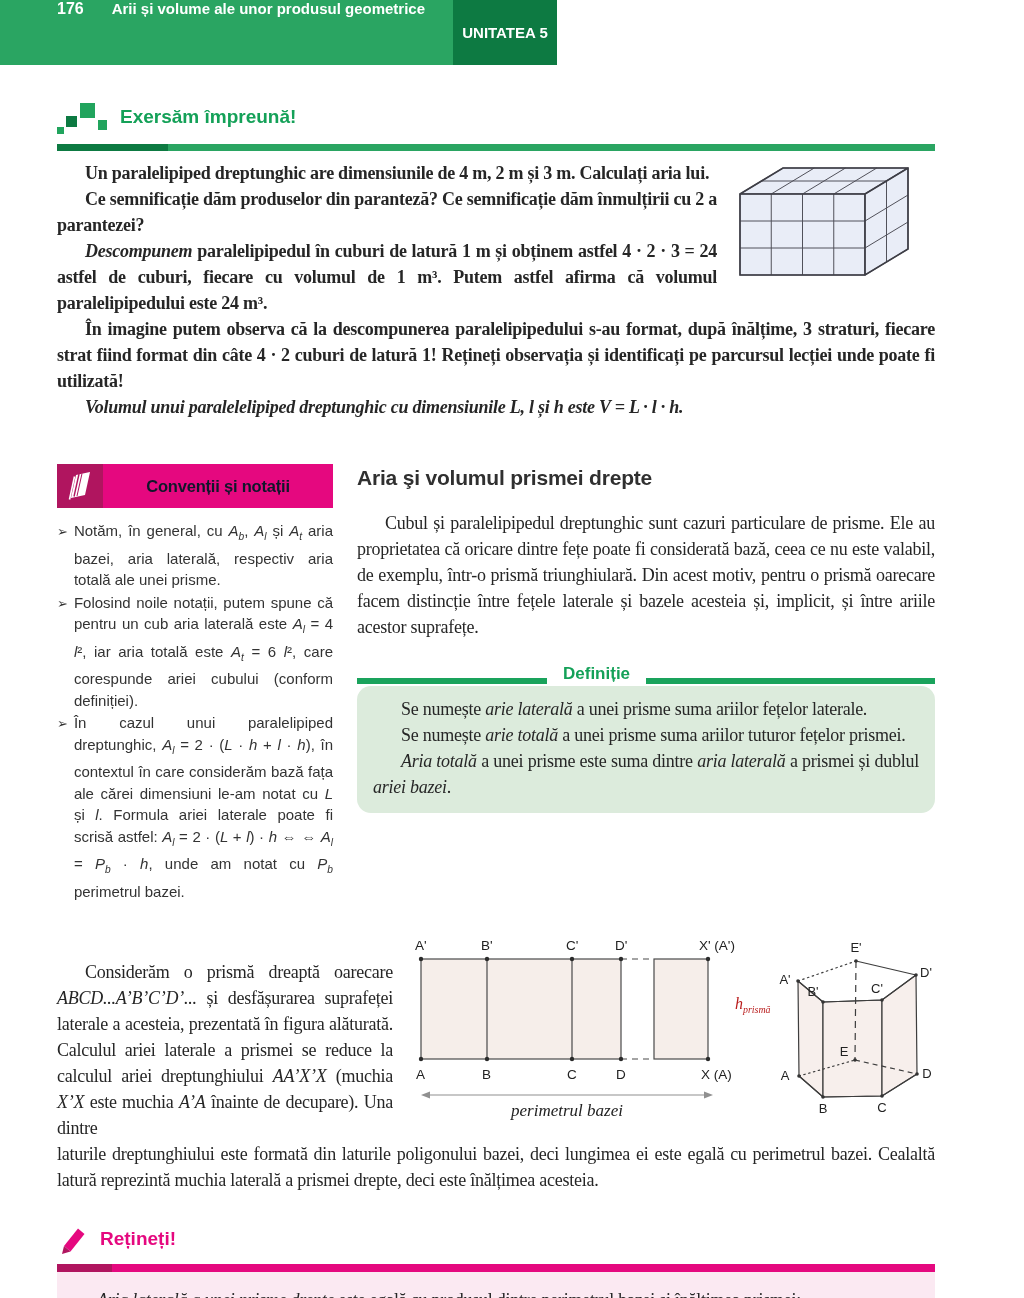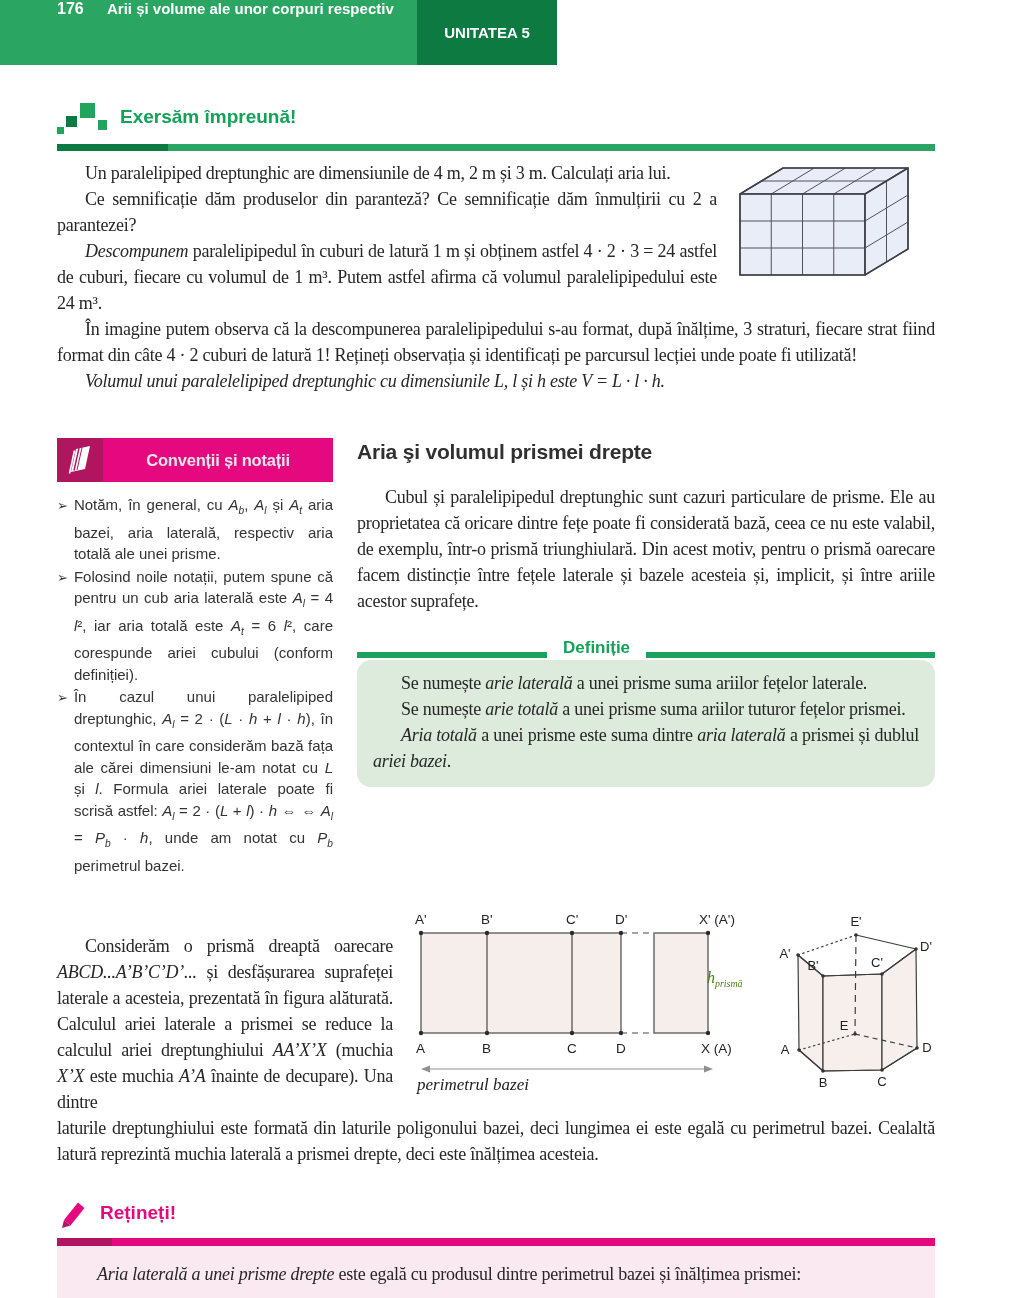--- a/index.html
+++ b/index.html
@@ -4,80 +4,80 @@
 <style>
   html,body{margin:0;padding:0;}
   body{
     width:1024px;height:1298px;background:#ffffff;overflow:hidden;
     font-family:"Liberation Serif",serif;color:#262626;position:relative;
   }
   
   .band{width:557px;height:65px;background:#2aa562;display:flex;align-items:flex-start;}
   .band .pagenum{margin-left:57px;font:700 16px "Liberation Sans",sans-serif;color:#fff;}
   .band .chapter{flex:1;text-align:center;font:700 15px "Liberation Sans",sans-serif;color:#fff;}
-  .unitbox{width:140px;height:65px;background:#0d7a42;display:flex;align-items:center;justify-content:center;
+  .unitbox{width:104px;height:65px;background:#0d7a42;display:flex;align-items:center;justify-content:center;
     font:700 15px "Liberation Sans",sans-serif;color:#fff;}
   main{padding:0 89px 0 57px;}
   
   .section-head{display:flex;align-items:center;gap:13px;margin-top:34px;}
   .section-head .stitle{font:700 19px "Liberation Sans",sans-serif;}
   .green-t{color:#14a158;}
   .pink-t{color:#e5087f;}
   .rule{position:relative;margin-top:9px;}
   .rule-green{height:7px;background:#2aa562;}
   .rule-green .dark{position:absolute;left:0;top:0;width:111px;height:7px;background:#0d7a42;}
   .rule-pink{height:8px;background:#e5087f;}
   .rule-pink .dark{position:absolute;left:0;top:0;width:55px;height:8px;background:#b0155f;}
   
   p.body{margin:0;font-size:18px;line-height:26px;letter-spacing:-0.25px;text-align:justify;text-indent:28px;}
   p.noindent{text-indent:0;}
-  .ex-body{margin-top:9px;}
+  .ex-body{margin-top:9px;font-weight:bold;}
   .cubes-fig{float:right;width:192px;height:122px;margin:4px 6px 8px 20px;}
   
   .cols{display:flex;gap:24px;margin-top:44px;}
   .sidebar{width:276px;flex:none;font-family:"Liberation Sans",sans-serif;}
   .conv-head{display:flex;height:44px;background:#e5087f;}
   .conv-icon{width:46px;height:44px;background:#b0155f;display:flex;align-items:center;justify-content:center;flex:none;}
-  .conv-title{flex:1;display:flex;align-items:center;justify-content:center;color:#e5e5e5;
+  .conv-title{flex:1;display:flex;align-items:center;justify-content:center;color:#0f172a;
     font-weight:700;font-size:16.5px;letter-spacing:-0.2px;}
   .conv-items{margin-top:12px;font-size:15px;line-height:21.5px;color:#333;}
   .conv-item{display:flex;gap:6px;margin-bottom:1px;}
   .conv-item .bullet{flex:none;font-size:13px;padding-top:1px;}
   .conv-item .itxt{text-align:justify;}
   .conv-items sub,.def-box sub,.ret-box sub,.fig-text sub{font-size:68%;}
   .maincol{flex:1;}
   h2.lesson{margin:2px 0 20px;font:700 21px "Liberation Sans",sans-serif;color:#303030;letter-spacing:-0.2px;}
   
   .def-head{display:flex;align-items:flex-end;margin-top:24px;}
   .def-bar-l{flex:0 0 190px;height:6px;background:#1aa35c;}
   .def-bar-r{flex:1;height:6px;background:#1aa35c;}
   .def-title{padding:0 16px;font:700 17px "Liberation Sans",sans-serif;color:#14a158;}
   .def-box{background:#dcebdc;padding:10px 16px 13px;margin-top:2px;border-radius:14px;}
   .def-box p{margin:0;font-size:18px;line-height:26px;letter-spacing:-0.25px;text-align:justify;text-indent:28px;}
   
   .fig-row{display:flex;margin-top:34px;}
   .fig-text{width:336px;flex:none;margin:22px 10px 0 0;}
   .unfold{width:372px;flex:none;position:relative;}
-  .h-label{position:absolute;left:304px;top:58px;font:italic 16px "Liberation Serif",serif;color:#4d7c0f;}
+  .h-label{position:absolute;left:332px;top:58px;font:italic 16px "Liberation Serif",serif;color:#b91c1c;}
   .h-label sub{font-size:62%;}
-  .caption{width:300px;margin:0 0 0 14px;text-align:left;font:italic 17px "Liberation Serif",serif;color:#222;}
+  .caption{width:300px;margin:0 0 0 14px;text-align:center;font:italic 17px "Liberation Serif",serif;color:#222;}
   .prism-wrap{width:160px;flex:none;}
   .cont{margin-top:4px;}
   
   .ret-box{background:#fbe9f2;padding:15px 20px 17px 12px;}
   .ret-box p{margin:0;font-size:18px;line-height:27px;letter-spacing:-0.25px;}
   .ret-box p.first{text-indent:28px;}
   svg text{font-family:"Liberation Sans",sans-serif;fill:#222;}
 </style>
 </head>
 <body>
 
 <header class="band">
   <span class="pagenum">176</span>
-  <span class="chapter">Arii și volume ale unor corpuri respectiv</span>
+  <span class="chapter">Arii și volume ale unor produsul geometrice</span>
   <span class="unitbox">UNITATEA 5</span>
 </header>
 
 <main>
 
   <section>
     <div class="section-head">
       <svg width="50" height="36" viewBox="0 0 50 36">
         <rect x="0" y="28" width="7" height="7" fill="#21a45d"></rect>
         <rect x="9" y="17" width="11" height="11" fill="#0d7a42"></rect>

